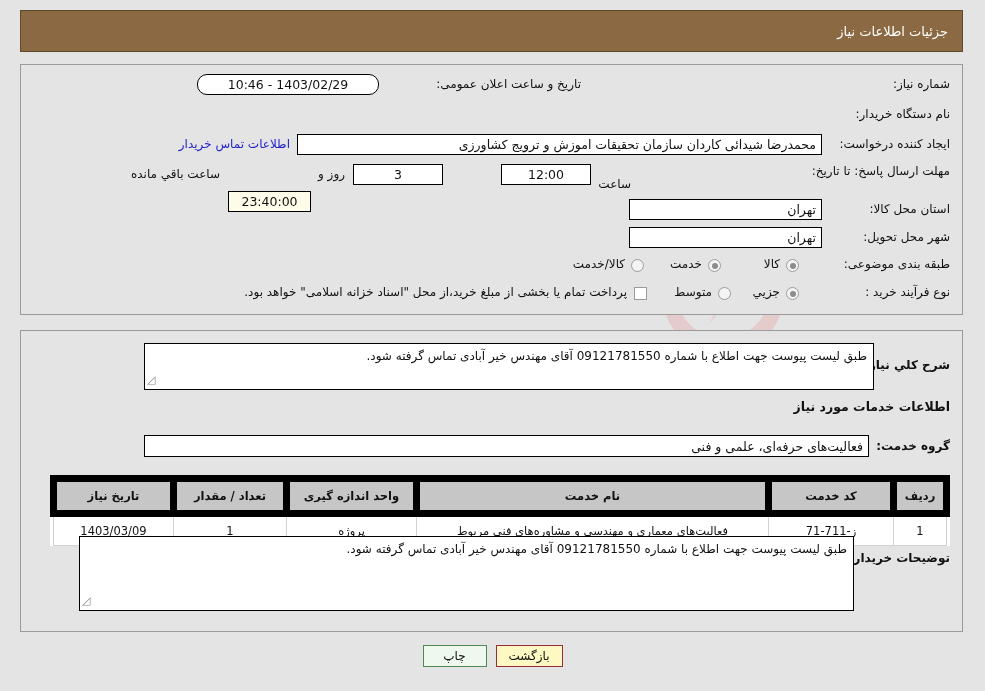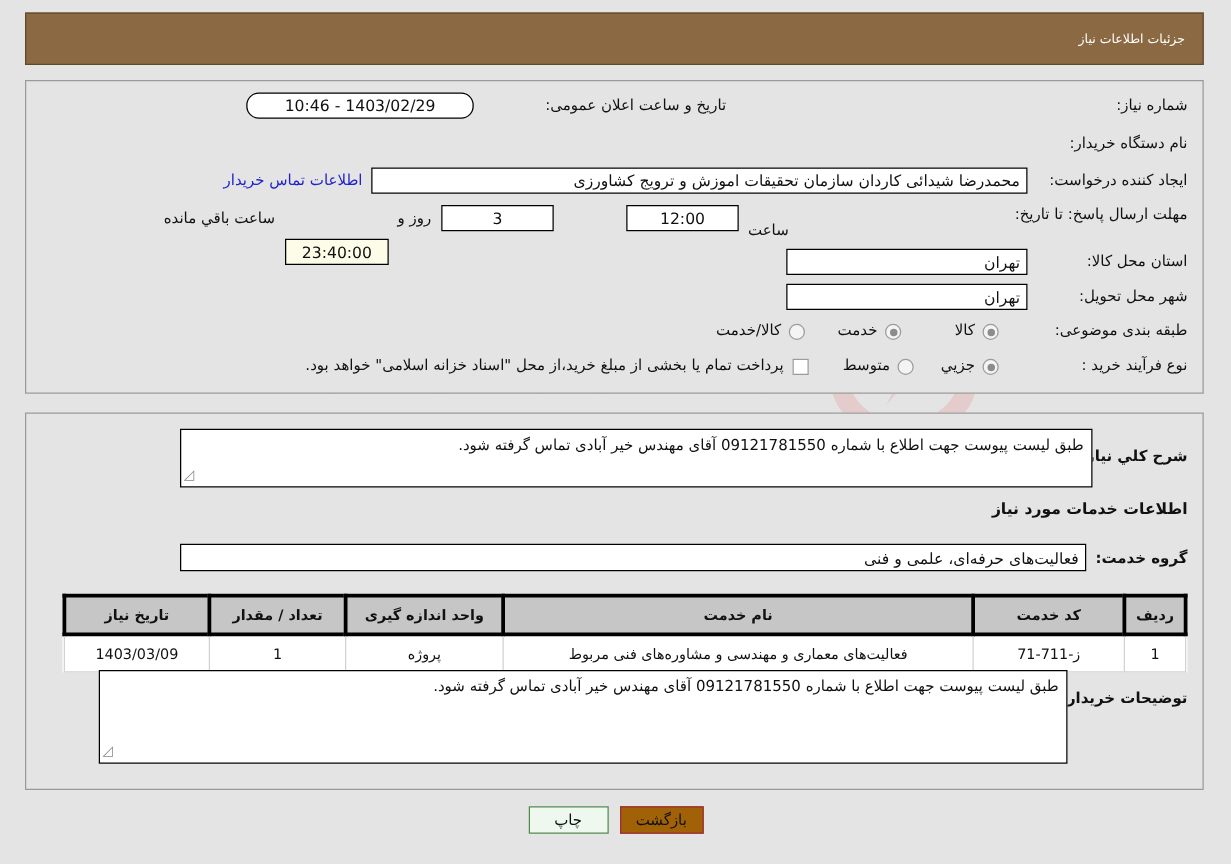--- a/index.html
+++ b/index.html
@@ -30,21 +30,21 @@
     white-space:nowrap;
   }
   
   #header-bar{
     position:absolute;left:20px;top:10px;width:943px;height:42px;
     background:#8b6a43;border:1px solid #5f482c;
     box-sizing:border-box;
     display:flex;align-items:center;justify-content:flex-start;
     padding:0 14px;z-index:20;
   }
-  #header-title{color:#ffffff;font-size:10px;}
+  #header-title{color:#ffffff;font-size:13px;}
   
   .panel{
     position:absolute;
     background:#e4e4e4;
     border:1px solid #9a9a9a;
     box-sizing:border-box;
     z-index:10;
   }
   #panel-top{left:20px;top:64px;width:943px;height:251px;}
   #panel-bottom{left:20px;top:330px;width:943px;height:302px;}
@@ -95,42 +95,42 @@
   }
   
   .sec-head{position:absolute;font-size:12.5px;font-weight:bold;color:#111;}
   
   table.grid{
     position:absolute;border-collapse:collapse;
     font-size:11.5px;background:#ffffff;
     table-layout:fixed;
   }
   table.grid th{
-    background:#c6c6c6;border:3px solid #000000;
+    background:#c6c6c6;border:7px solid #000000;
     font-weight:bold;color:#111;height:24px;
     text-align:center;padding:2px 4px;
   }
   table.grid td{
     border:1px solid #d2d2d2;background:#ffffff;
     height:24px;text-align:center;padding:2px 4px;
     white-space:nowrap;overflow:hidden;
   }
   
   #btn-row{
     position:absolute;left:0;top:645px;width:985px;
     display:flex;justify-content:center;align-items:center;gap:9px;
     z-index:20;
   }
   .btn{
     box-sizing:border-box;height:22px;min-width:64px;
     font-size:12px;font-family:"DejaVu Sans","Liberation Sans",sans-serif;
     display:flex;align-items:center;justify-content:center;
     cursor:pointer;padding:0 12px;
   }
-  #btn-back{background:#a16207;border:1px solid #9c2c38;color:#111;}
+  #btn-back{background:#fef9c3;border:1px solid #9c2c38;color:#111;}
   #btn-print{background:#eff8ef;border:1px solid #4f8a4f;color:#111;}
 </style>
 </head>
 <body>
 
 <div id="watermark">
   <div id="wm-inner">
     <span>
       <svg width="120" height="125" viewBox="0 0 120 125">
         <path d="M60 4 L112 24 L112 70 Q112 108 60 121 Q8 108 8 70 L8 24 Z" fill="none" stroke="#e6cbcb" stroke-width="15"></path>

